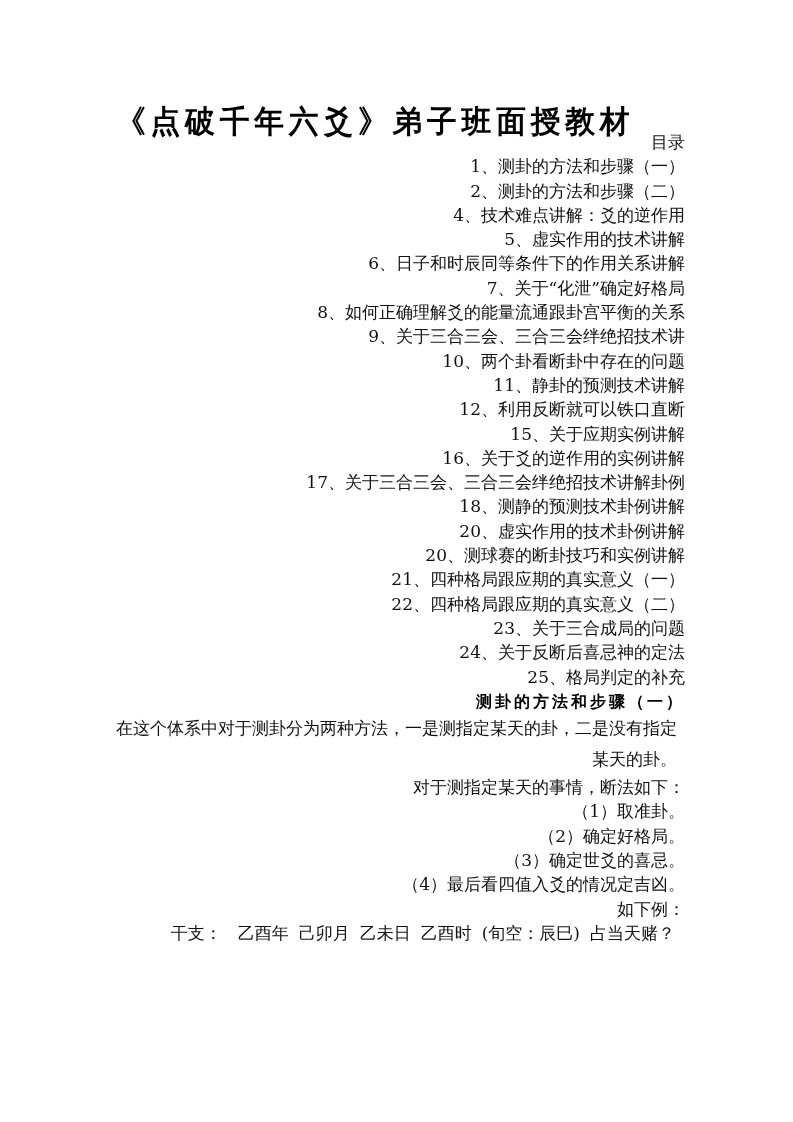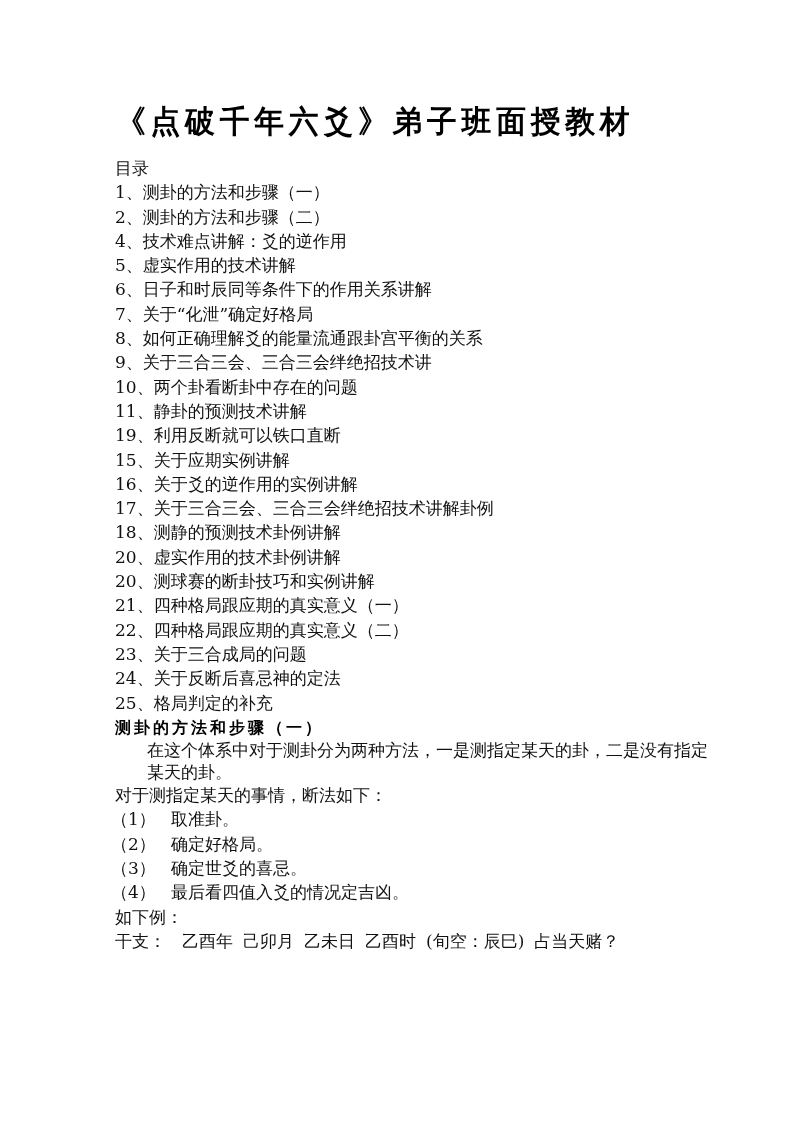--- a/index.html
+++ b/index.html
@@ -34,24 +34,25 @@
       letter-spacing: 5px;
       line-height: 42px;
       color: #000000;
       white-space: nowrap;
       transform: scaleX(0.96);
       transform-origin: left top;
     }
     .content {
       position: absolute;
       left: 115px;
-      top: 156px;
+      top: 130px;
       width: 570px;
       font-size: 17px;
       line-height: 24.3px;
+      text-align: right;
     }
     .line {
       display: block;
       height: 24.3px;
       white-space: nowrap;
     }
     .toc-item .num {
       display: inline;
     }
     .section-heading {
@@ -63,22 +64,21 @@
       letter-spacing: 3px;
       color: #000000;
       white-space: nowrap;
       line-height: 26px;
     }
     .para {
       display: block;
       white-space: normal;
       word-break: break-all;
       width: 562px;
-      line-height: 22px;
-      margin-left: 32px;
+      line-height: 31px;
     }
     .step .step-num {
       display: inline-block;
       width: 60px;
       margin-left: -4px;
     }
     .ganzhi span {
       margin-right: 10px;
     }
   </style>
@@ -97,21 +97,21 @@
       <span class="line toc-item"><span class="num">1、</span><span>测卦的方法和步骤（一）</span></span>
       <span class="line toc-item"><span class="num">2、</span><span>测卦的方法和步骤（二）</span></span>
       <span class="line toc-item"><span class="num">4、</span><span>技术难点讲解：爻的逆作用</span></span>
       <span class="line toc-item"><span class="num">5、</span><span>虚实作用的技术讲解</span></span>
       <span class="line toc-item"><span class="num">6、</span><span>日子和时辰同等条件下的作用关系讲解</span></span>
       <span class="line toc-item"><span class="num">7、</span><span>关于“化泄”确定好格局</span></span>
       <span class="line toc-item"><span class="num">8、</span><span>如何正确理解爻的能量流通跟卦宫平衡的关系</span></span>
       <span class="line toc-item"><span class="num">9、</span><span>关于三合三会、三合三会绊绝招技术讲</span></span>
       <span class="line toc-item"><span class="num">10、</span><span>两个卦看断卦中存在的问题</span></span>
       <span class="line toc-item"><span class="num">11、</span><span>静卦的预测技术讲解</span></span>
-      <span class="line toc-item"><span class="num">19、</span><span>利用反断就可以铁口直断</span></span>
+      <span class="line toc-item"><span class="num">12、</span><span>利用反断就可以铁口直断</span></span>
       <span class="line toc-item"><span class="num">15、</span><span>关于应期实例讲解</span></span>
       <span class="line toc-item"><span class="num">16、</span><span>关于爻的逆作用的实例讲解</span></span>
       <span class="line toc-item"><span class="num">17、</span><span>关于三合三会、三合三会绊绝招技术讲解卦例</span></span>
       <span class="line toc-item"><span class="num">18、</span><span>测静的预测技术卦例讲解</span></span>
       <span class="line toc-item"><span class="num">20、</span><span>虚实作用的技术卦例讲解</span></span>
       <span class="line toc-item"><span class="num">20、</span><span>测球赛的断卦技巧和实例讲解</span></span>
       <span class="line toc-item"><span class="num">21、</span><span>四种格局跟应期的真实意义（一）</span></span>
       <span class="line toc-item"><span class="num">22、</span><span>四种格局跟应期的真实意义（二）</span></span>
       <span class="line toc-item"><span class="num">23、</span><span>关于三合成局的问题</span></span>
       <span class="line toc-item"><span class="num">24、</span><span>关于反断后喜忌神的定法</span></span>

